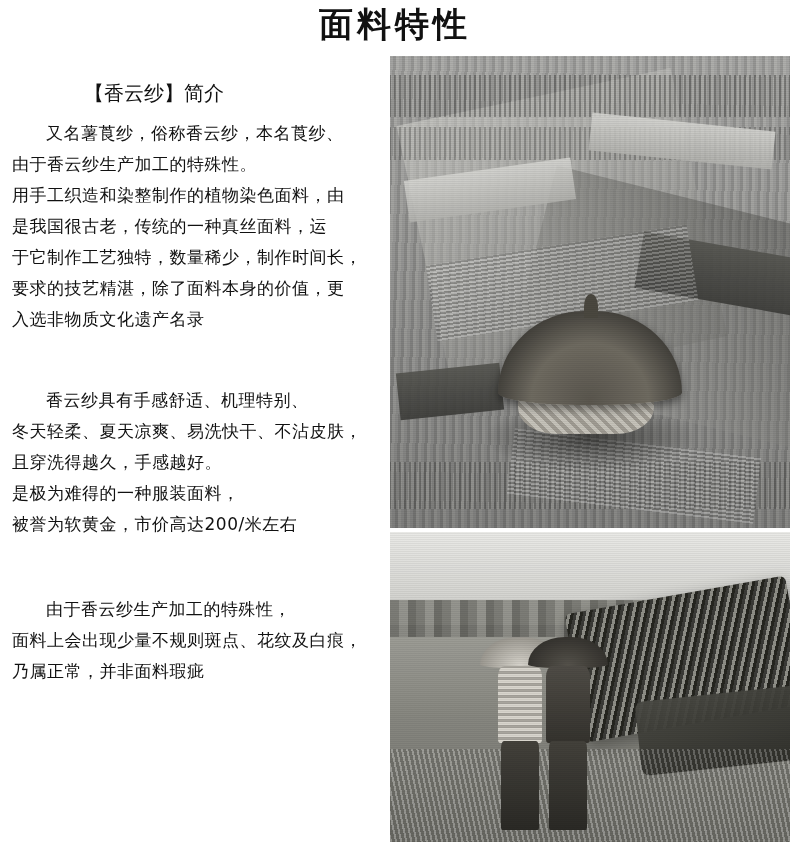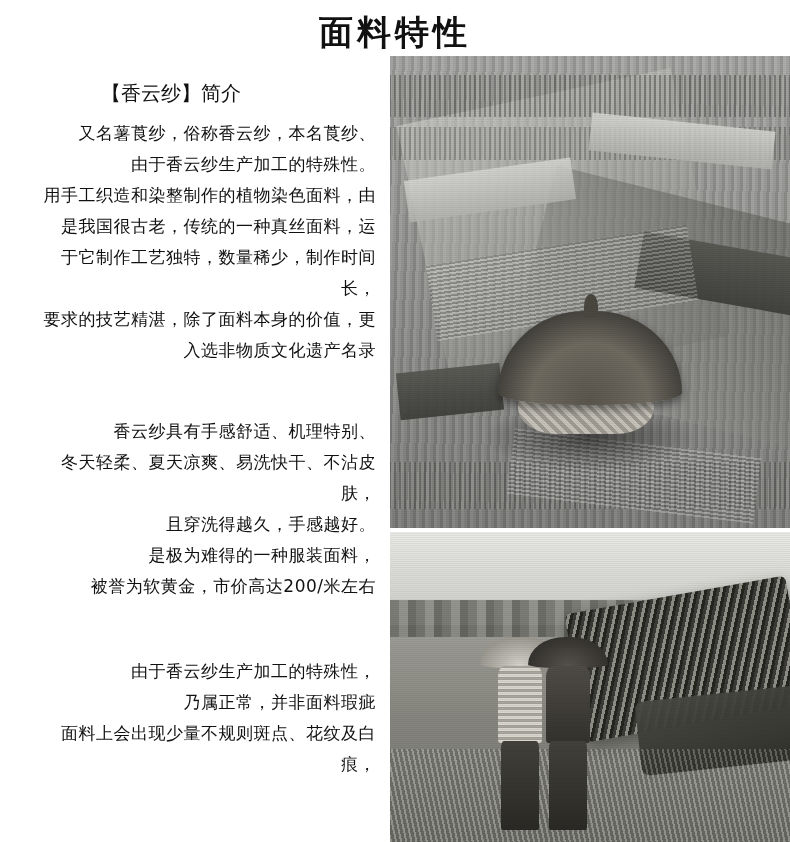--- a/index.html
+++ b/index.html
@@ -14,21 +14,21 @@
     color: #111111;
     overflow: hidden;
   }
   .page {
     position: relative;
     width: 790px;
     height: 842px;
   }
   .page-title {
     position: absolute;
-    top: 10px;
+    top: 2px;
     left: 0;
     width: 790px;
     text-align: center;
     font-size: 34px;
     font-weight: bold;
     letter-spacing: 4px;
     color: #111111;
     font-family: "DejaVu Serif", "Liberation Serif", serif;
   }
   .content {
@@ -39,38 +39,37 @@
     height: 786px;
   }
   
   .text-col {
     position: absolute;
     top: 0;
     left: 0;
     width: 390px;
     height: 786px;
     box-sizing: border-box;
-    padding: 20px 14px 0 29px;
+    padding: 20px 14px 0 12px;
   }
   .section {
     margin-bottom: 10px;
   }
   .sec-heading {
     font-size: 20px;
     line-height: 34px;
     margin-left: 72px;
     margin-bottom: 8px;
     color: #111111;
   }
   .para {
     font-size: 17px;
     line-height: 31px;
     color: #111111;
     letter-spacing: 0.5px;
-    text-align: right;
   }
   .para.indent {
     text-indent: 34px;
   }
   .para.bold {
     font-weight: normal;
   }
   .spacer-1 { height: 40px; }
   .spacer-2 { height: 44px; }
 
@@ -330,22 +329,22 @@
         <div class="para">冬天轻柔、夏天凉爽、易洗快干、不沾皮肤，</div>
         <div class="para">且穿洗得越久，手感越好。</div>
         <div class="para">是极为难得的一种服装面料，</div>
         <div class="para bold">被誉为软黄金，市价高达200/米左右</div>
       </div>
 
       <div class="spacer-2"></div>
 
       <div class="section">
         <div class="para indent">由于香云纱生产加工的特殊性，</div>
+        <div class="para">面料上会出现少量不规则斑点、花纹及白痕，</div>
         <div class="para">乃属正常，并非面料瑕疵</div>
-        <div class="para">面料上会出现少量不规则斑点、花纹及白痕，</div>
       </div>
 
     </div>
 
     <div class="img-col">
 
       <div class="photo photo-top">
         <div class="p1-base"></div>
         <div class="p1-diag-a"></div>
         <div class="p1-diag-b"></div>

